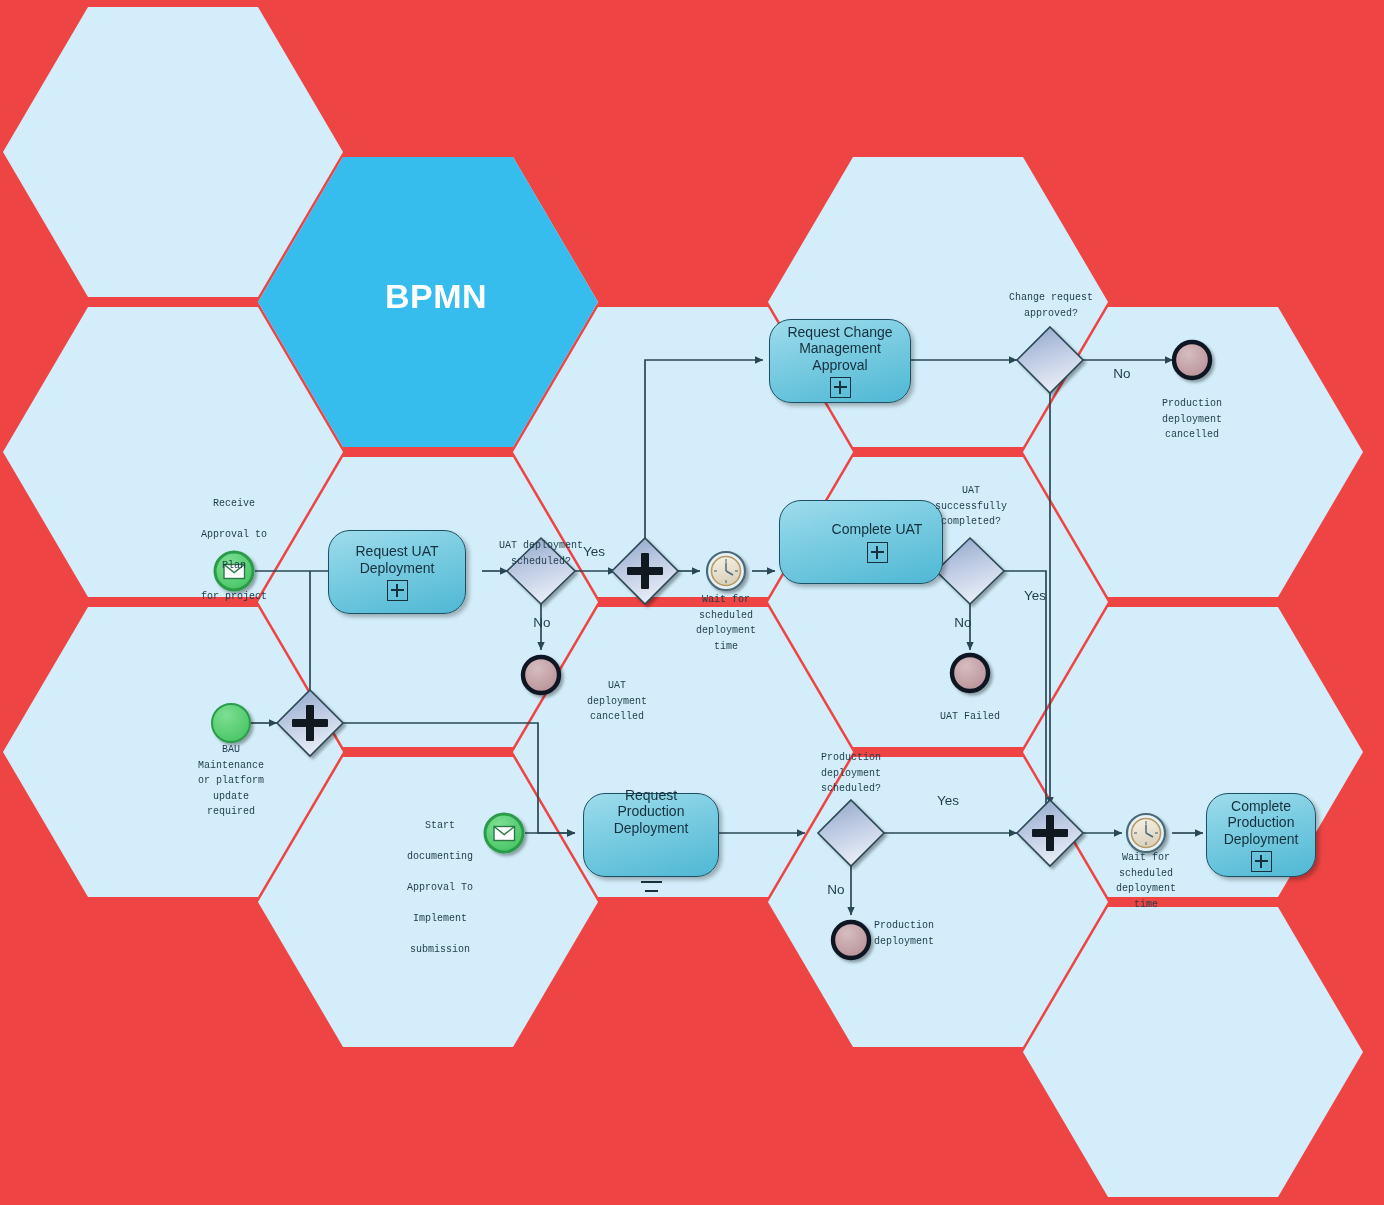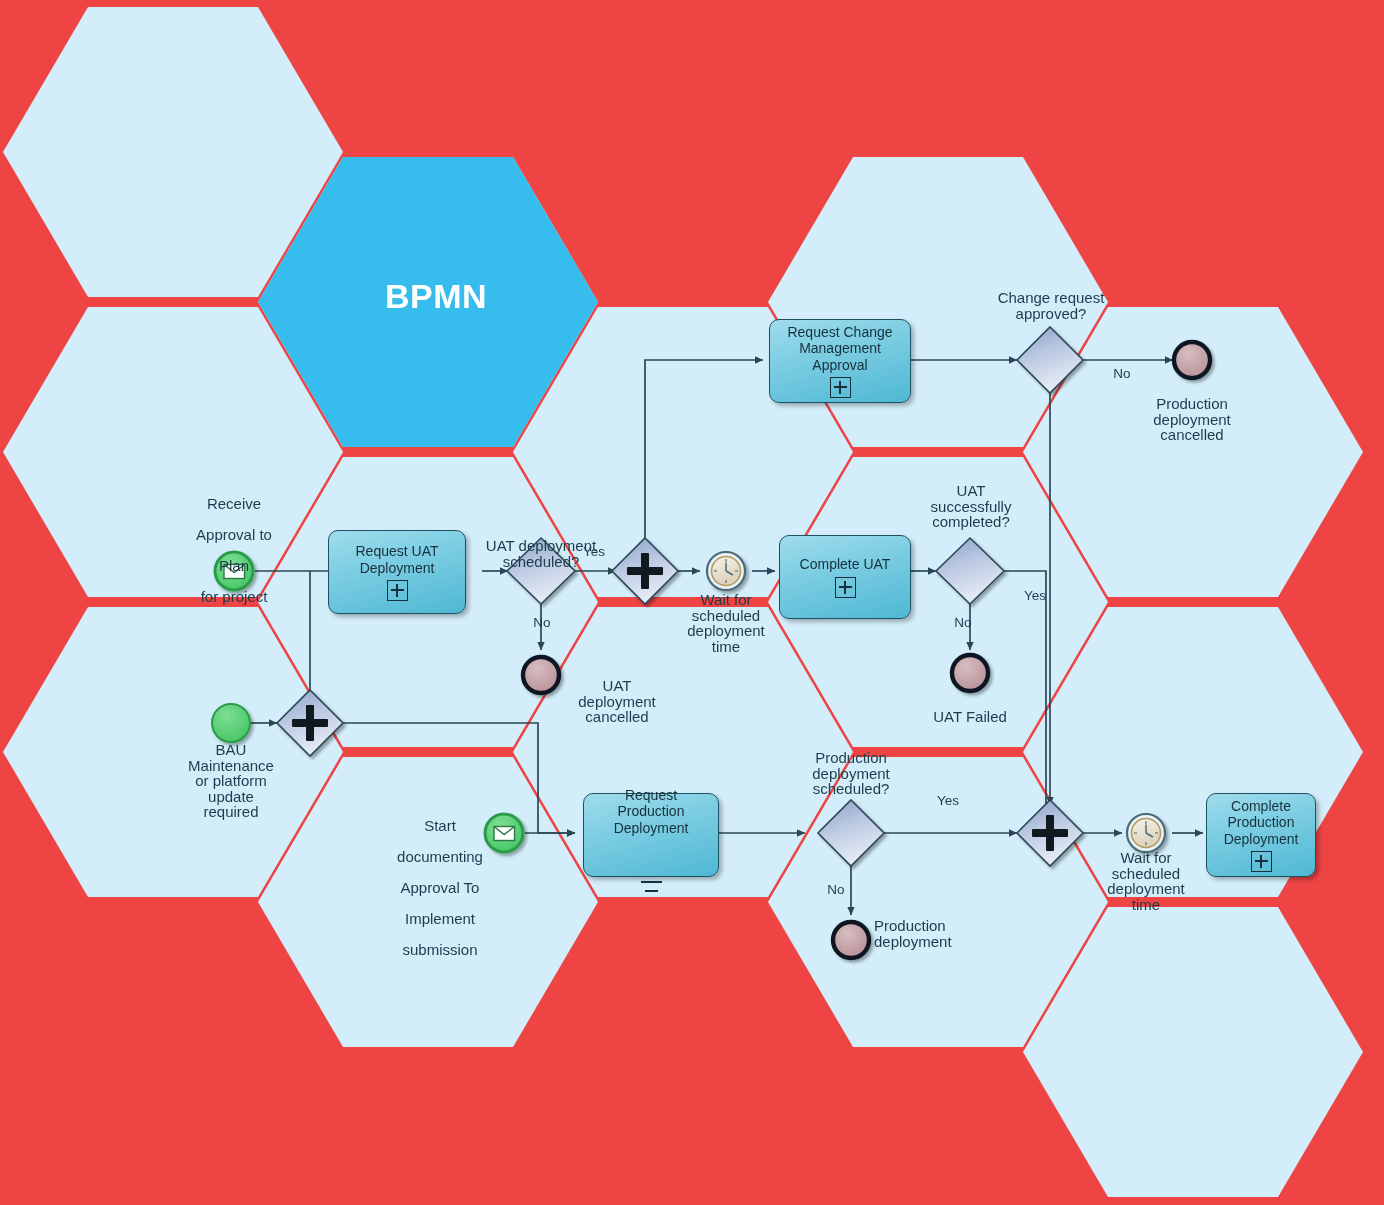--- a/index.html
+++ b/index.html
@@ -1,22 +1,22 @@
 <!DOCTYPE html>
 <html><head>
 <meta charset="utf-8">
 <style>
   html,body{margin:0;padding:0;background:#ffffff;}
   body{width:1384px;height:1205px;overflow:hidden;font-family:"Liberation Sans",sans-serif;}
   #stage{position:relative;width:1384px;height:1205px;background:#ef4444;}
   #hexlayer,#flowlayer{position:absolute;left:0;top:0;width:1384px;height:1205px;}
   #flowlayer{pointer-events:none;}
-  .lbl{position:absolute;color:#1d3c4a;font-size:15px;line-height:15.5px;text-align:center;white-space:pre-line;}
+  .lbl{position:absolute;color:#1d3c4a;font-size:10px;line-height:15.5px;text-align:center;white-space:pre-line;font-family:Liberation Mono, monospace;}
   .edgelbl{position:absolute;color:#1d3c4a;font-size:13.5px;line-height:15px;text-align:center;}
-  .task{position:absolute;border:1.6px solid #1b5163;border-radius:10px;
+  .task{position:absolute;border:1.6px solid #1b5163;border-radius:22px;
         background:linear-gradient(165deg,#9fdcec 0%,#7ccde2 40%,#4fb8d4 100%);
         box-shadow:3px 3px 4px rgba(0,0,0,0.28);
         display:flex;flex-direction:column;align-items:center;justify-content:center;}
   .task .tl{color:#16303c;font-size:14px;line-height:16.5px;text-align:center;white-space:pre-line;}
   .subp{width:19px;height:19px;border:1.6px solid #16303c;margin-top:4px;position:relative;}
   .subp:before,.subp:after{content:"";position:absolute;background:#16303c;}
   .subp:before{left:3px;right:3px;top:8px;height:2px;}
   .subp:after{top:3px;bottom:3px;left:8px;width:2px;}
   .bpmn-title{position:absolute;color:#ffffff;font-weight:bold;font-size:34px;letter-spacing:.5px;}
 </style>
@@ -231,21 +231,21 @@
     <div class="subp"></div>
   </div>
 
   <div class="task" style="left:769px;top:319px;width:140px;height:82px;">
     <div class="tl">Request Change
 Management
 Approval</div>
     <div class="subp"></div>
   </div>
 
-  <div class="task" style="left:779px;top:535px;width:130px;height:82px;">
+  <div class="task" style="left:779px;top:500px;width:130px;height:82px;padding-left:32px;">
     <div class="tl">Complete UAT</div>
     <div class="subp"></div>
   </div>
 
   <div class="task" style="left:583px;top:793px;width:134px;height:82px;gap:41px;">
     <div class="tl">Request
 Production
 Deployment</div>
     <div class="subp"></div>
   </div>

